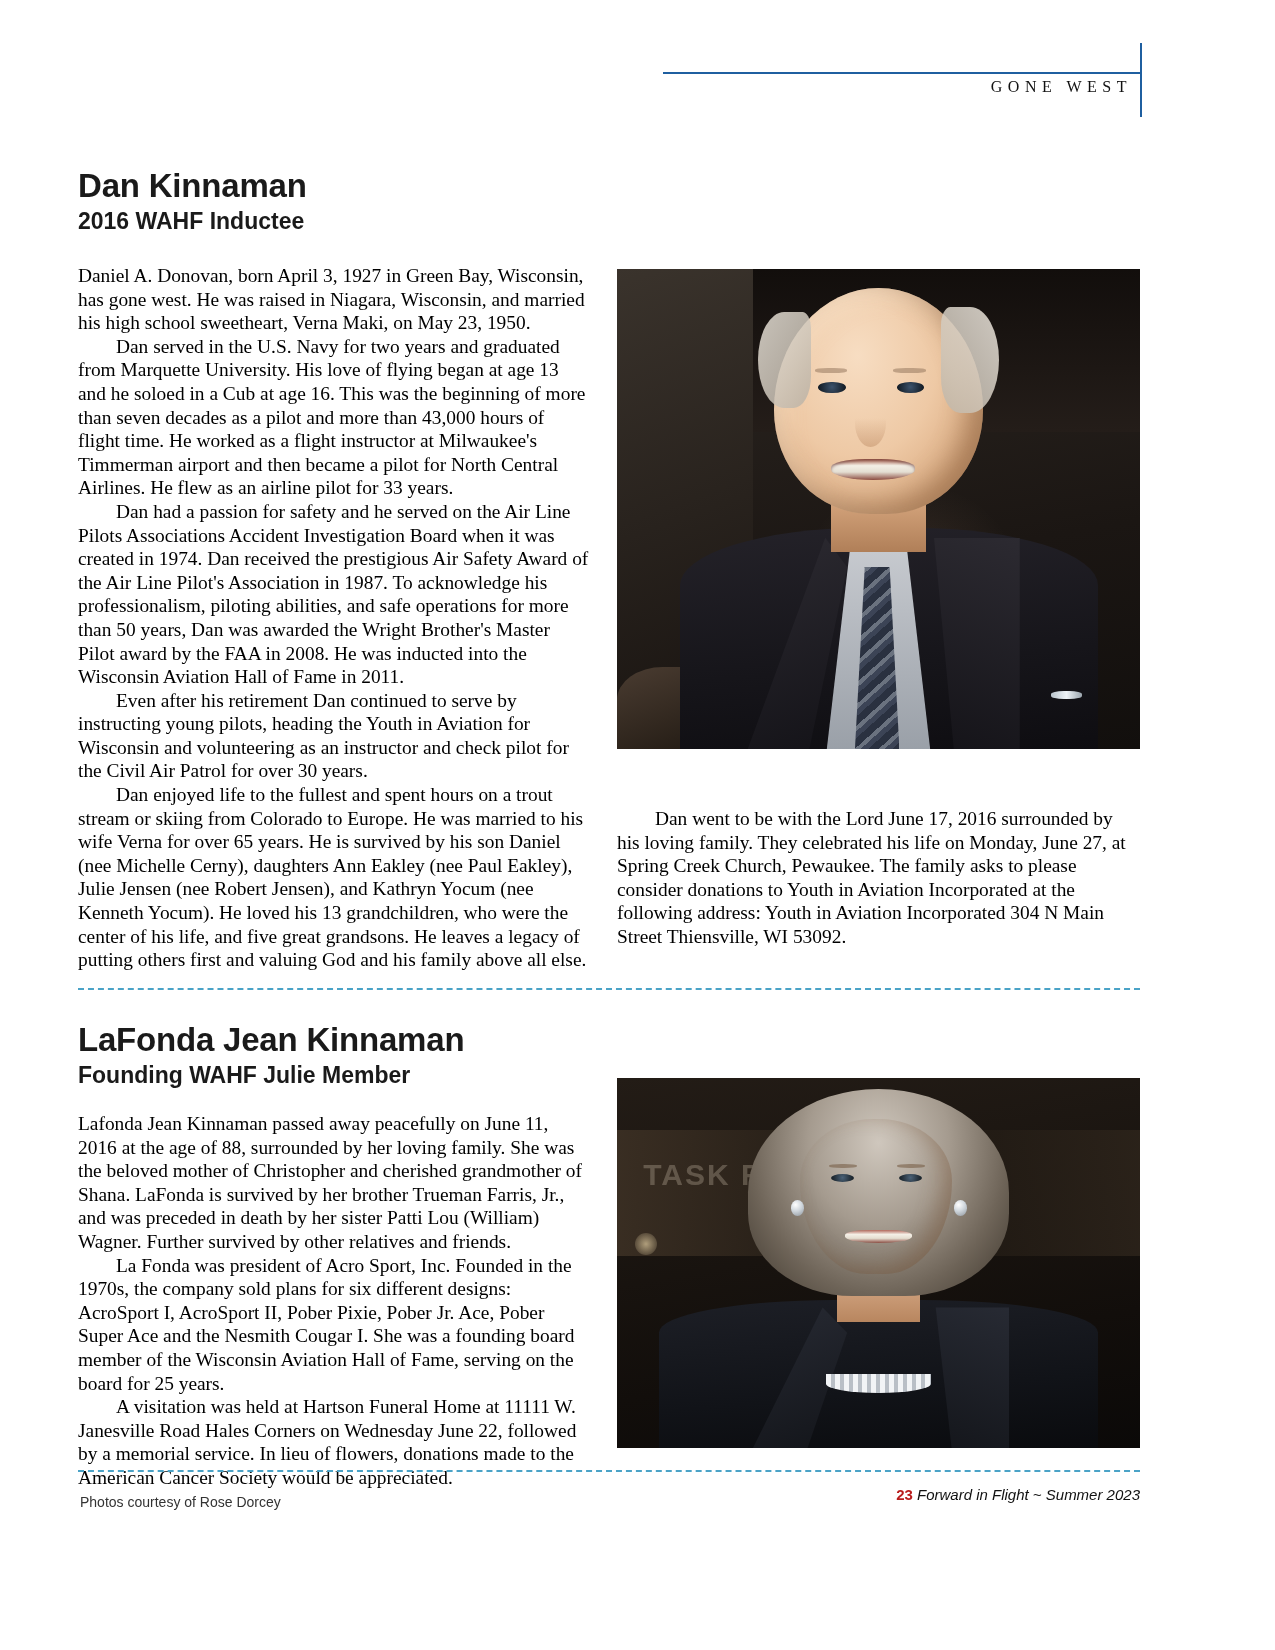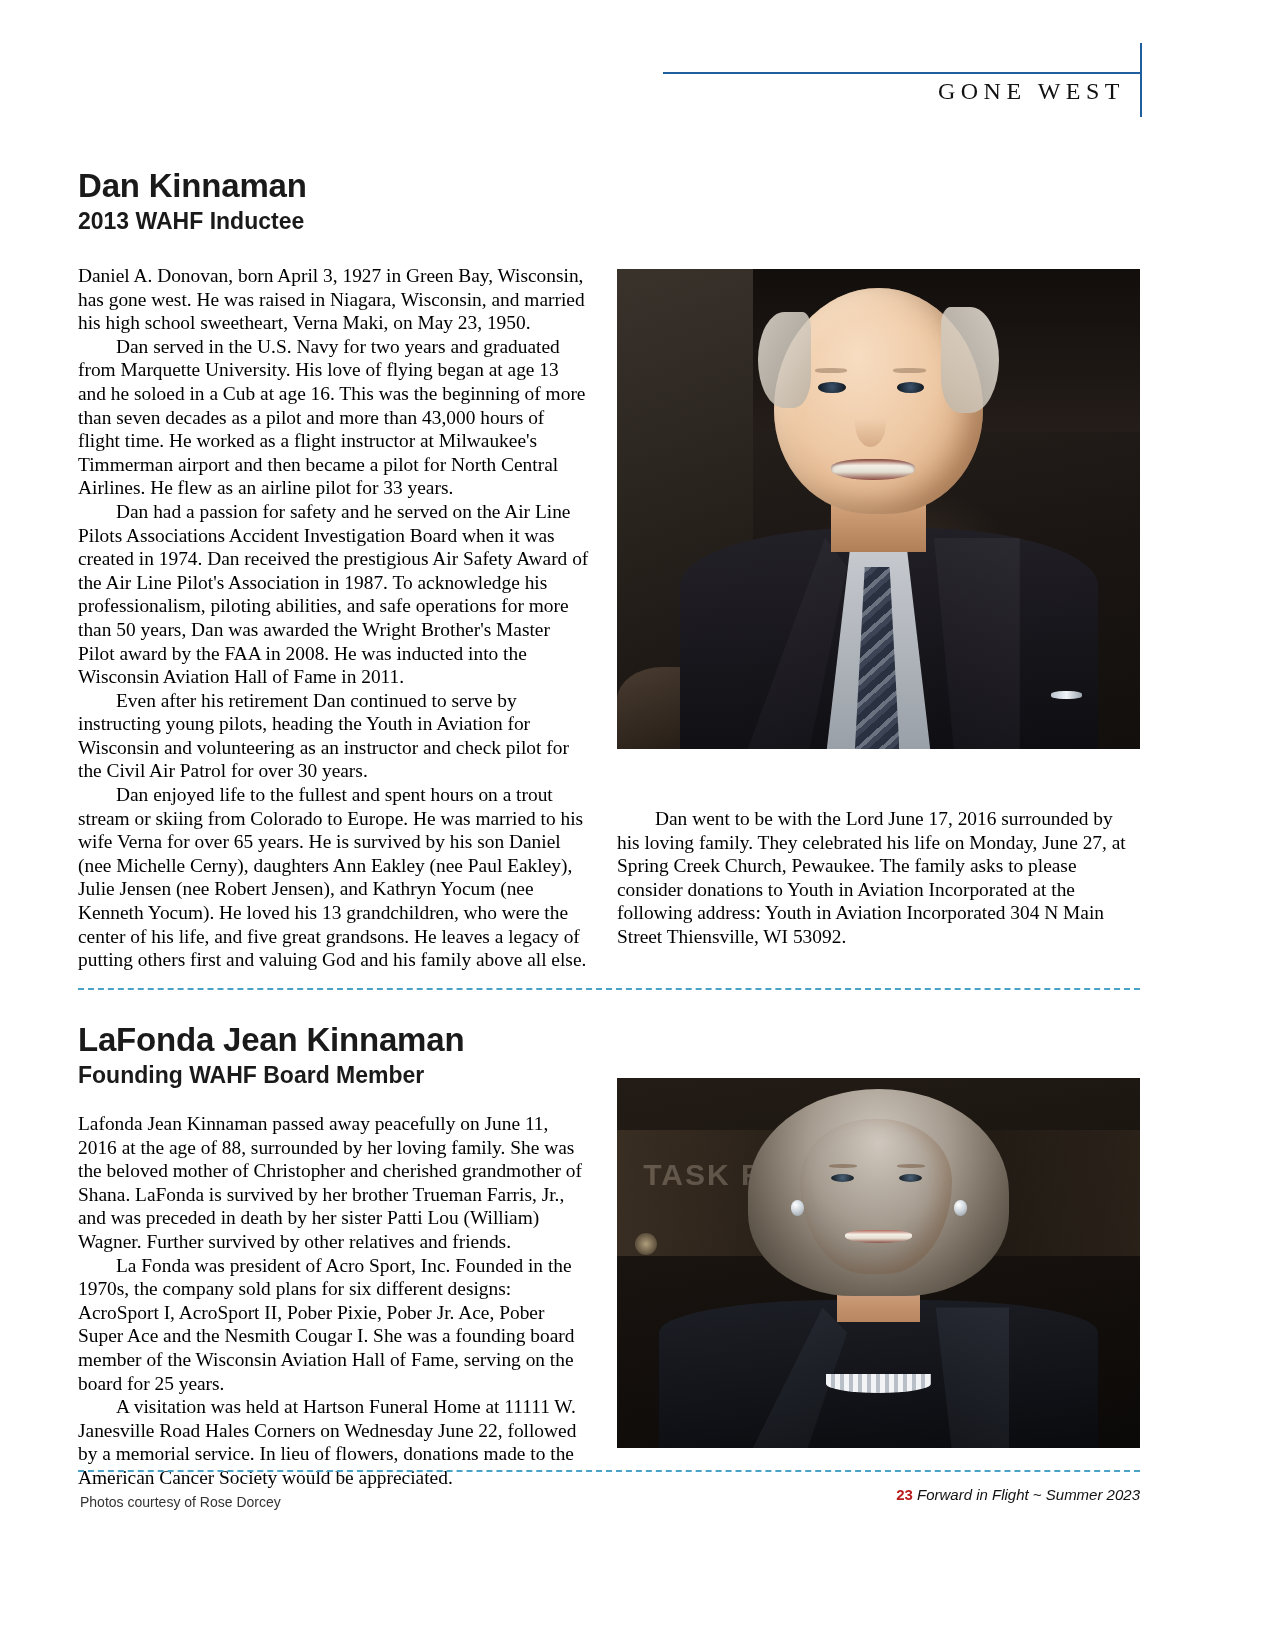--- a/index.html
+++ b/index.html
@@ -33,24 +33,24 @@
   .header-vrule {
     position: absolute;
     left: 1140px;
     top: 43px;
     width: 2px;
     height: 74px;
     background: #1f5fa0;
   }
   .header-title {
     position: absolute;
-    right: 150px;
+    right: 143px;
     top: 78px;
     font-family: "Liberation Serif", serif;
-    font-size: 24px;
+    font-size: 16px;
     letter-spacing: 5.5px;
     color: #111;
     white-space: nowrap;
     text-align: right;
   }
 
   
   .article-one {
     position: absolute;
     left: 78px;
@@ -361,21 +361,21 @@
 <body>
 
 <div class="page-header">
   <div class="header-rule"></div>
   <div class="header-vrule"></div>
   <div class="header-title">GONE WEST</div>
 </div>
 
 <div class="article-one">
   <div class="headline">Dan Kinnaman</div>
-  <div class="subhead">2013 WAHF Inductee</div>
+  <div class="subhead">2016 WAHF Inductee</div>
 </div>
 
 <div class="a1-body">
   <p class="para">Daniel A. Donovan, born April 3, 1927 in Green Bay, Wisconsin, has gone west. He was raised in Niagara, Wisconsin, and married his high school sweetheart, Verna Maki, on May 23, 1950.</p>
   <p class="para indent">Dan served in the U.S. Navy for two years and graduated from Marquette University. His love of flying began at age 13 and he soloed in a Cub at age 16. This was the beginning of more than seven decades as a pilot and more than 43,000 hours of flight time. He worked as a flight instructor at Milwaukee's Timmerman airport and then became a pilot for North Central Airlines. He flew as an airline pilot for 33 years.</p>
   <p class="para indent">Dan had a passion for safety and he served on the Air Line Pilots Associations Accident Investigation Board when it was created in 1974. Dan received the prestigious Air Safety Award of the Air Line Pilot's Association in 1987. To acknowledge his professionalism, piloting abilities, and safe operations for more than 50 years, Dan was awarded the Wright Brother's Master Pilot award by the FAA in 2008. He was inducted into the Wisconsin Aviation Hall of Fame in 2011.</p>
   <p class="para indent">Even after his retirement Dan continued to serve by instructing young pilots, heading the Youth in Aviation for Wisconsin and volunteering as an instructor and check pilot for the Civil Air Patrol for over 30 years.</p>
   <p class="para indent">Dan enjoyed life to the fullest and spent hours on a trout stream or skiing from Colorado to Europe. He was married to his wife Verna for over 65 years. He is survived by his son Daniel (nee Michelle Cerny), daughters Ann Eakley (nee Paul Eakley), Julie Jensen (nee Robert Jensen), and Kathryn Yocum (nee Kenneth Yocum). He loved his 13 grandchildren, who were the center of his life, and five great grandsons. He leaves a legacy of putting others first and valuing God and his family above all else.</p>
 </div>
 
@@ -402,21 +402,21 @@
 </div>
 
 <div class="a1-right">
   <p class="para indent">Dan went to be with the Lord June 17, 2016 surrounded by his loving family. They celebrated his life on Monday, June 27, at Spring Creek Church, Pewaukee. The family asks to please consider donations to Youth in Aviation Incorporated at the following address: Youth in Aviation Incorporated 304 N Main Street Thiensville, WI 53092.</p>
 </div>
 
 <div class="divider"></div>
 
 <div class="article-two">
   <div class="headline">LaFonda Jean Kinnaman</div>
-  <div class="subhead">Founding WAHF Board Member</div>
+  <div class="subhead">Founding WAHF Julie Member</div>
 </div>
 
 <div class="a2-body">
   <p class="para">Lafonda Jean Kinnaman passed away peacefully on June 11, 2016 at the age of 88, surrounded by her loving family. She was the beloved mother of Christopher and cherished grandmother of Shana. LaFonda is survived by her brother Trueman Farris, Jr., and was preceded in death by her sister Patti Lou (William) Wagner. Further survived by other relatives and friends.</p>
   <p class="para indent">La Fonda was president of Acro Sport, Inc. Founded in the 1970s, the company sold plans for six different designs: AcroSport I, AcroSport II, Pober Pixie, Pober Jr. Ace, Pober Super Ace and the Nesmith Cougar I. She was a founding board member of the Wisconsin Aviation Hall of Fame, serving on the board for 25 years.</p>
   <p class="para indent">A visitation was held at Hartson Funeral Home at 11111 W. Janesville Road Hales Corners on Wednesday June 22, followed by a memorial service. In lieu of flowers, donations made to the American Cancer Society would be appreciated.</p>
 </div>
 
 <div class="photo" id="photo-kinnaman">
   <div class="p2-bg-band"></div>

